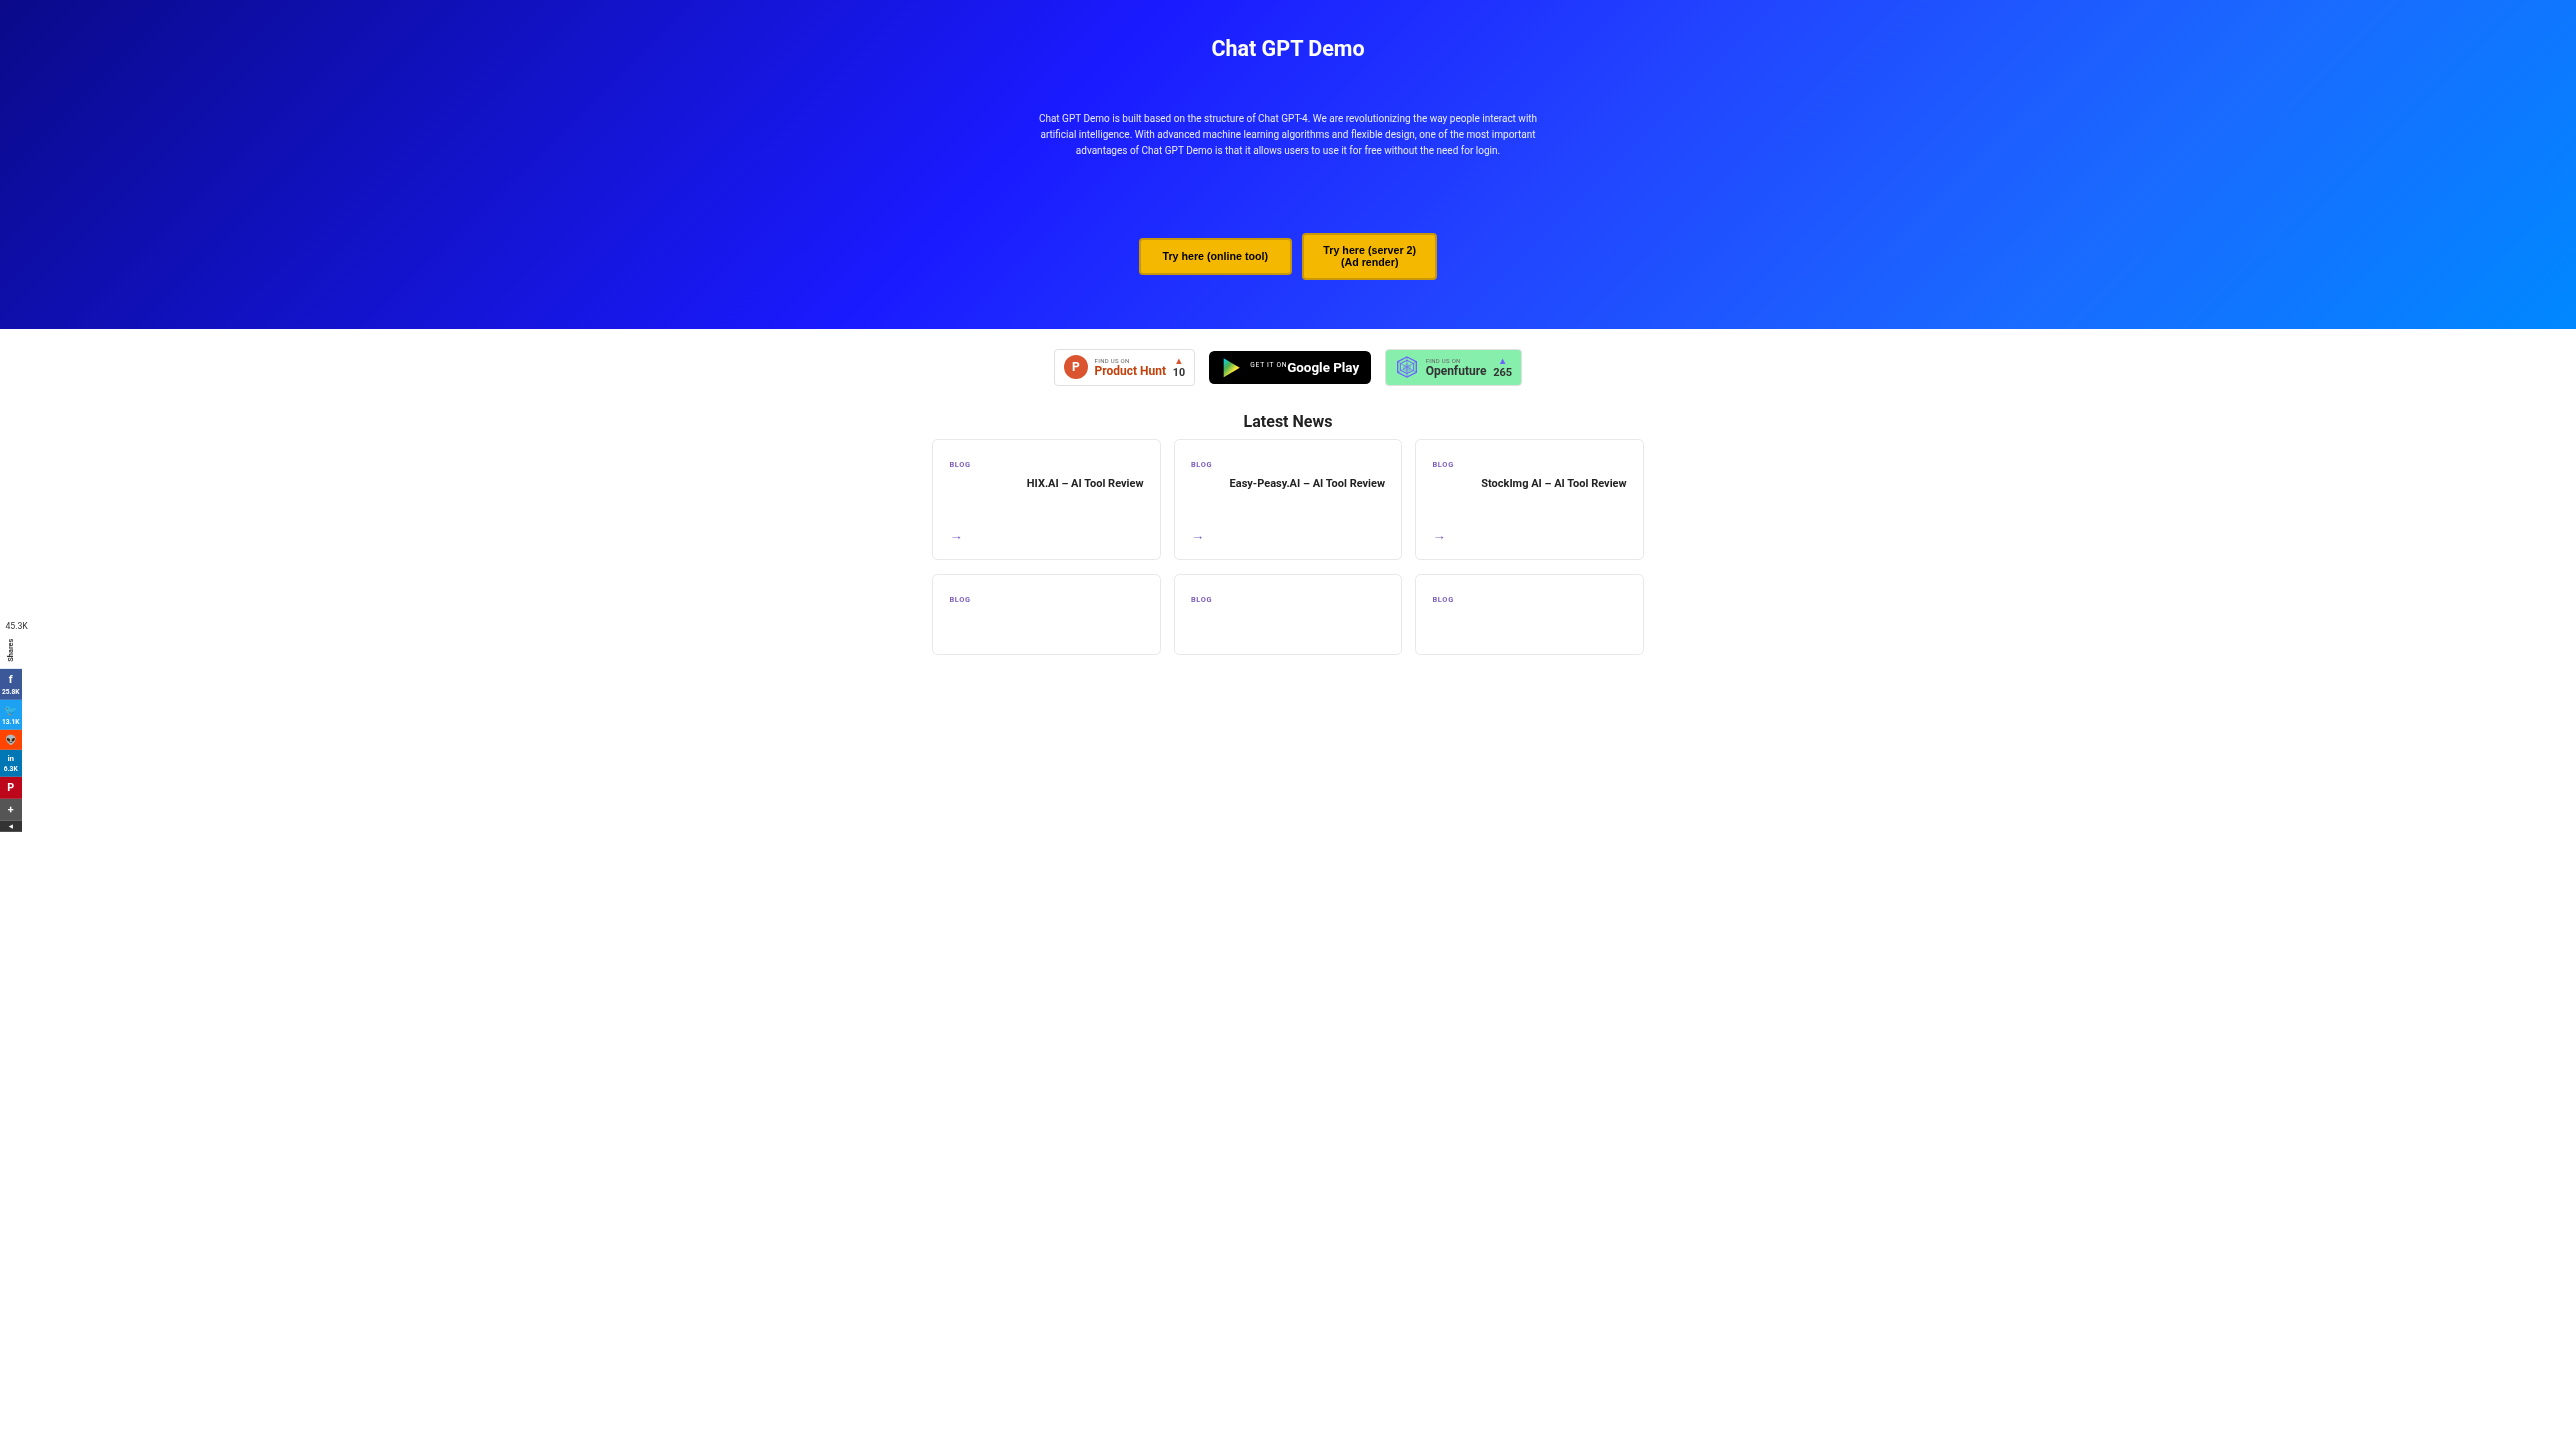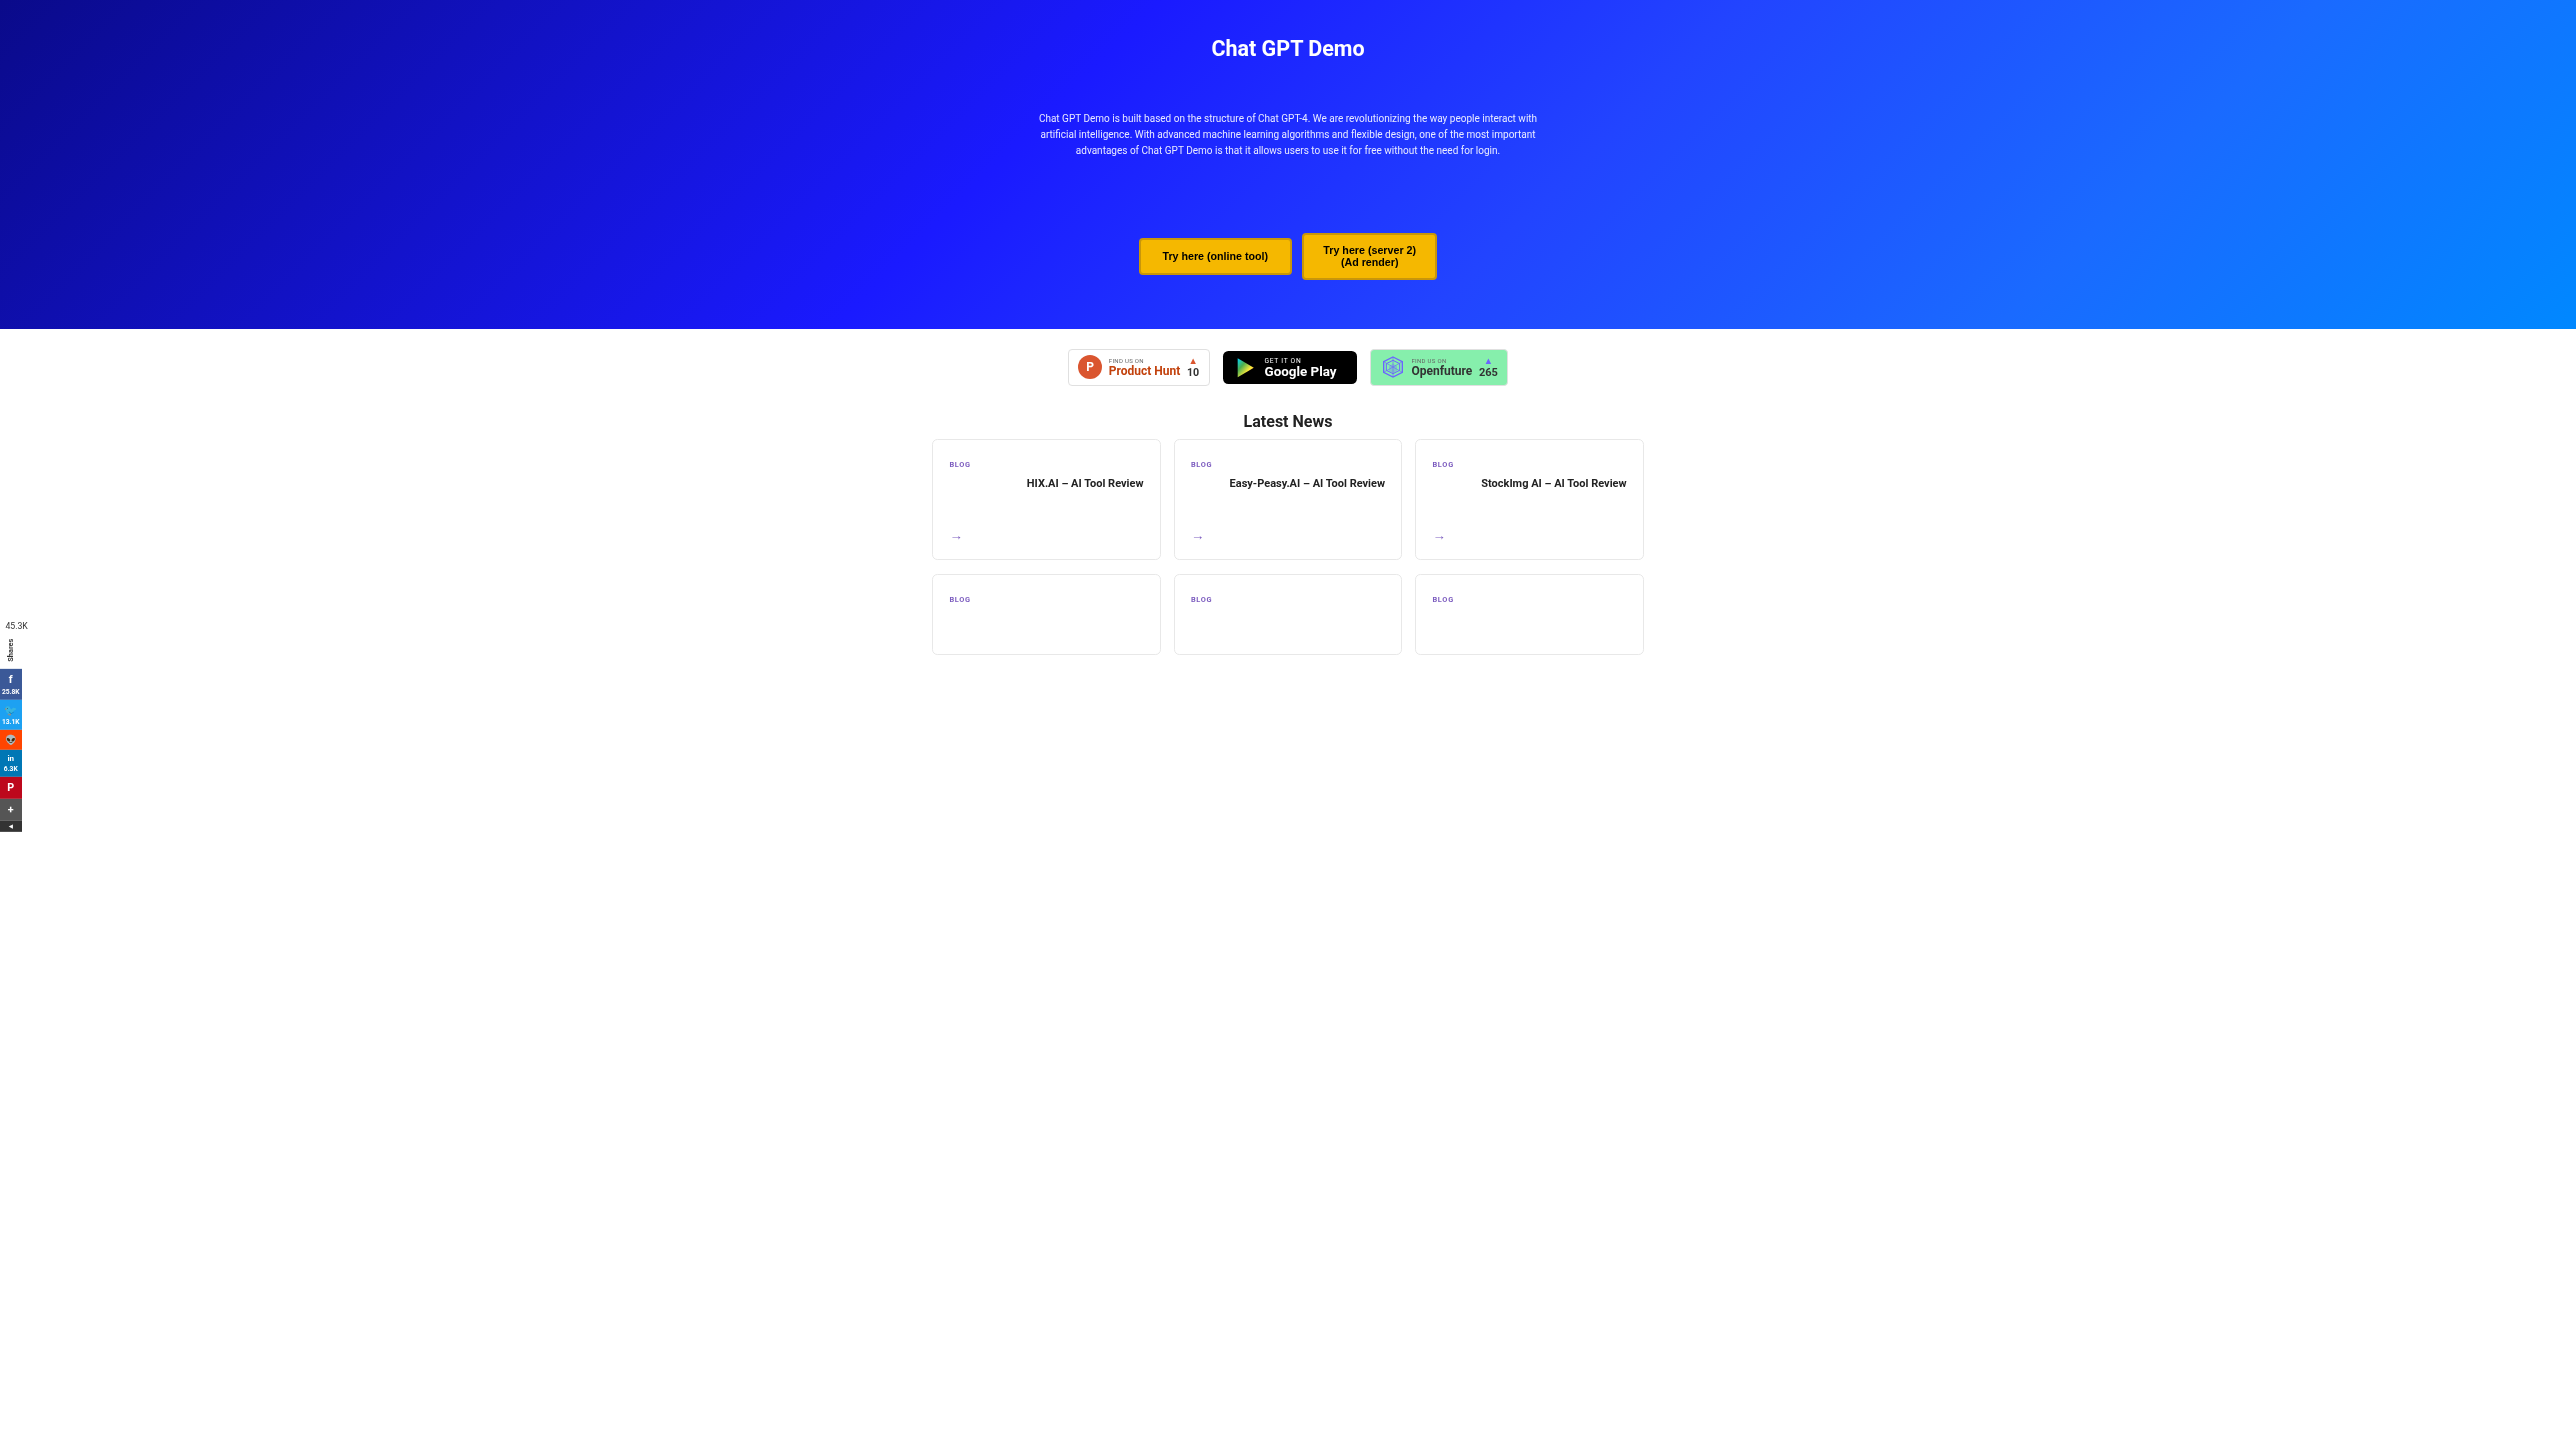--- a/index.html
+++ b/index.html
@@ -172,21 +172,21 @@
       cursor: pointer;
       min-width: 134px;
     }
     .gp-icon {
       width: 21.5px;
       height: 21.5px;
       display: flex;
       align-items: center;
       justify-content: center;
     }
-    .gp-text { display: flex; flex-direction: column; }
+    .gp-text { display: flex; flex-direction: row; }
     .gp-get { font-size: 6.7px; color: #fff; text-transform: uppercase; letter-spacing: 0.7px; }
     .gp-name { font-size: 13.4px; font-weight: bold; color: #fff; line-height: 1; }
 
     
     .badge-openfuture {
       display: flex;
       align-items: center;
       border: 1px solid #e0e0e0;
       border-radius: 4px;
       padding: 5.4px 9.4px;

